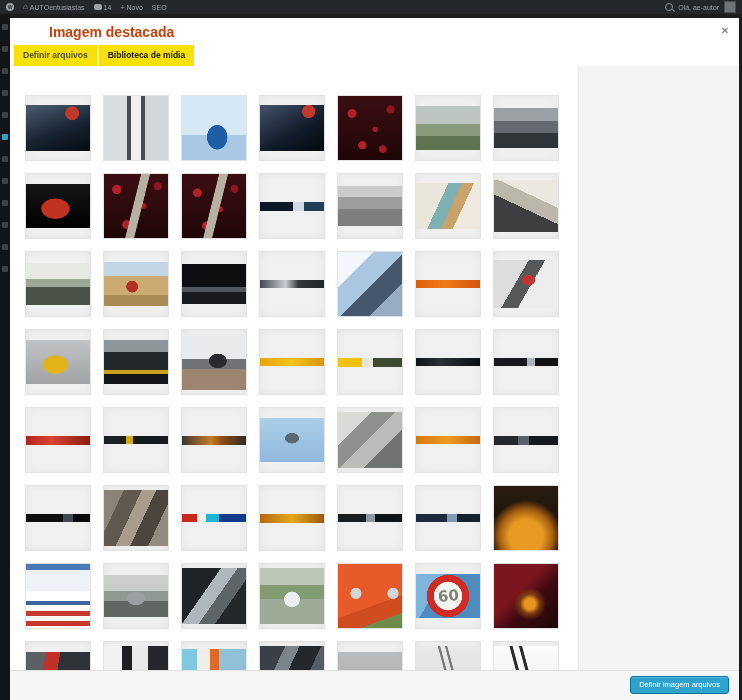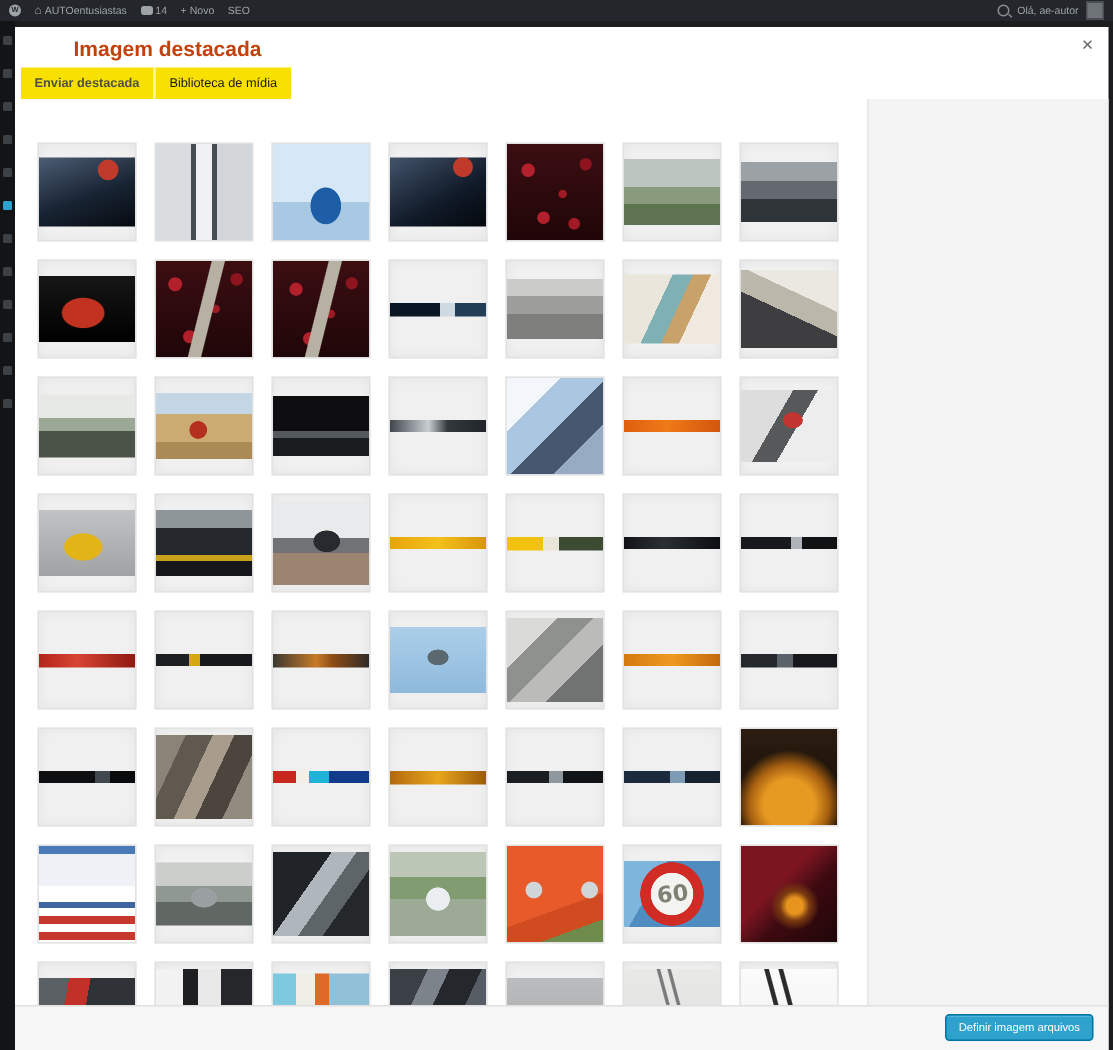--- a/index.html
+++ b/index.html
@@ -33,21 +33,21 @@
   .menu-icon{width:6px;height:6px;border-radius:1px;background:#3c4146;}
   .menu-icon.active{background:#2ea2cc;}
   
   .modal{position:absolute;left:10px;top:18px;right:3px;bottom:0;background:#fff;z-index:25;}
   .modal-header{position:relative;height:48px;border-bottom:1px solid #e0e0e0;}
   .modal-title{position:absolute;left:15px;top:6px;font-size:14px;font-weight:700;color:#c2410c;margin-left:24px;}
   .close-btn{position:absolute;right:7px;top:6px;font-size:10px;color:#666;cursor:pointer;
     width:14px;height:14px;text-align:center;line-height:14px;}
   .tabs{position:absolute;left:4px;top:27px;height:21px;background:#f8e000;display:flex;}
   .tab{padding:0 9px;line-height:21px;font-size:8.5px;font-weight:600;color:#50523f;cursor:pointer;}
-  .tab.active{color:#191919;font-weight:400;border-left:2px solid rgba(255,255,255,0.55);text-align:center;}
+  .tab.active{color:#191919;font-weight:700;border-left:2px solid rgba(255,255,255,0.55);text-align:center;}
   
   .attachments{position:absolute;left:0;top:48px;width:568px;bottom:29px;background:#fff;overflow:hidden;}
   .toolbar{position:absolute;top:5px;left:15px;right:10px;height:18px;}
   .select{
     position:absolute;top:0;height:16px;background:#fff;border:1px solid #d8d8d8;border-radius:2px;
     display:flex;align-items:center;justify-content:space-between;
     font-size:7px;color:#555;padding:0 4px;box-sizing:border-box;cursor:pointer;
   }
   .select-type{left:0;width:80px;}
   .select-date{left:88px;width:84px;}
@@ -132,21 +132,21 @@
     <div class="menu-icon"></div>
     <div class="menu-icon"></div>
   </div>
 
 <div class="modal">
 
   <div class="modal-header">
     <div class="modal-title">Imagem destacada</div>
     <div class="close-btn">✕</div>
     <div class="tabs">
-      <div class="tab">Enviar destacada</div>
+      <div class="tab">Definir arquivos</div>
       <div class="tab active">Biblioteca de mídia</div>
     </div>
   </div>
 
   <div class="attachments">
     <div class="grid">
         <div class="tile">
           <div class="tile-img" style="height: 46px; background: radial-gradient(circle at 72% 18%, rgb(191, 58, 43) 0px, rgb(191, 58, 43) 11%, rgba(0, 0, 0, 0) 12%), linear-gradient(160deg, rgb(76, 93, 115) 0%, rgb(24, 36, 51) 55%, rgb(6, 10, 16) 100%);"></div>
         </div>
         <div class="tile">

